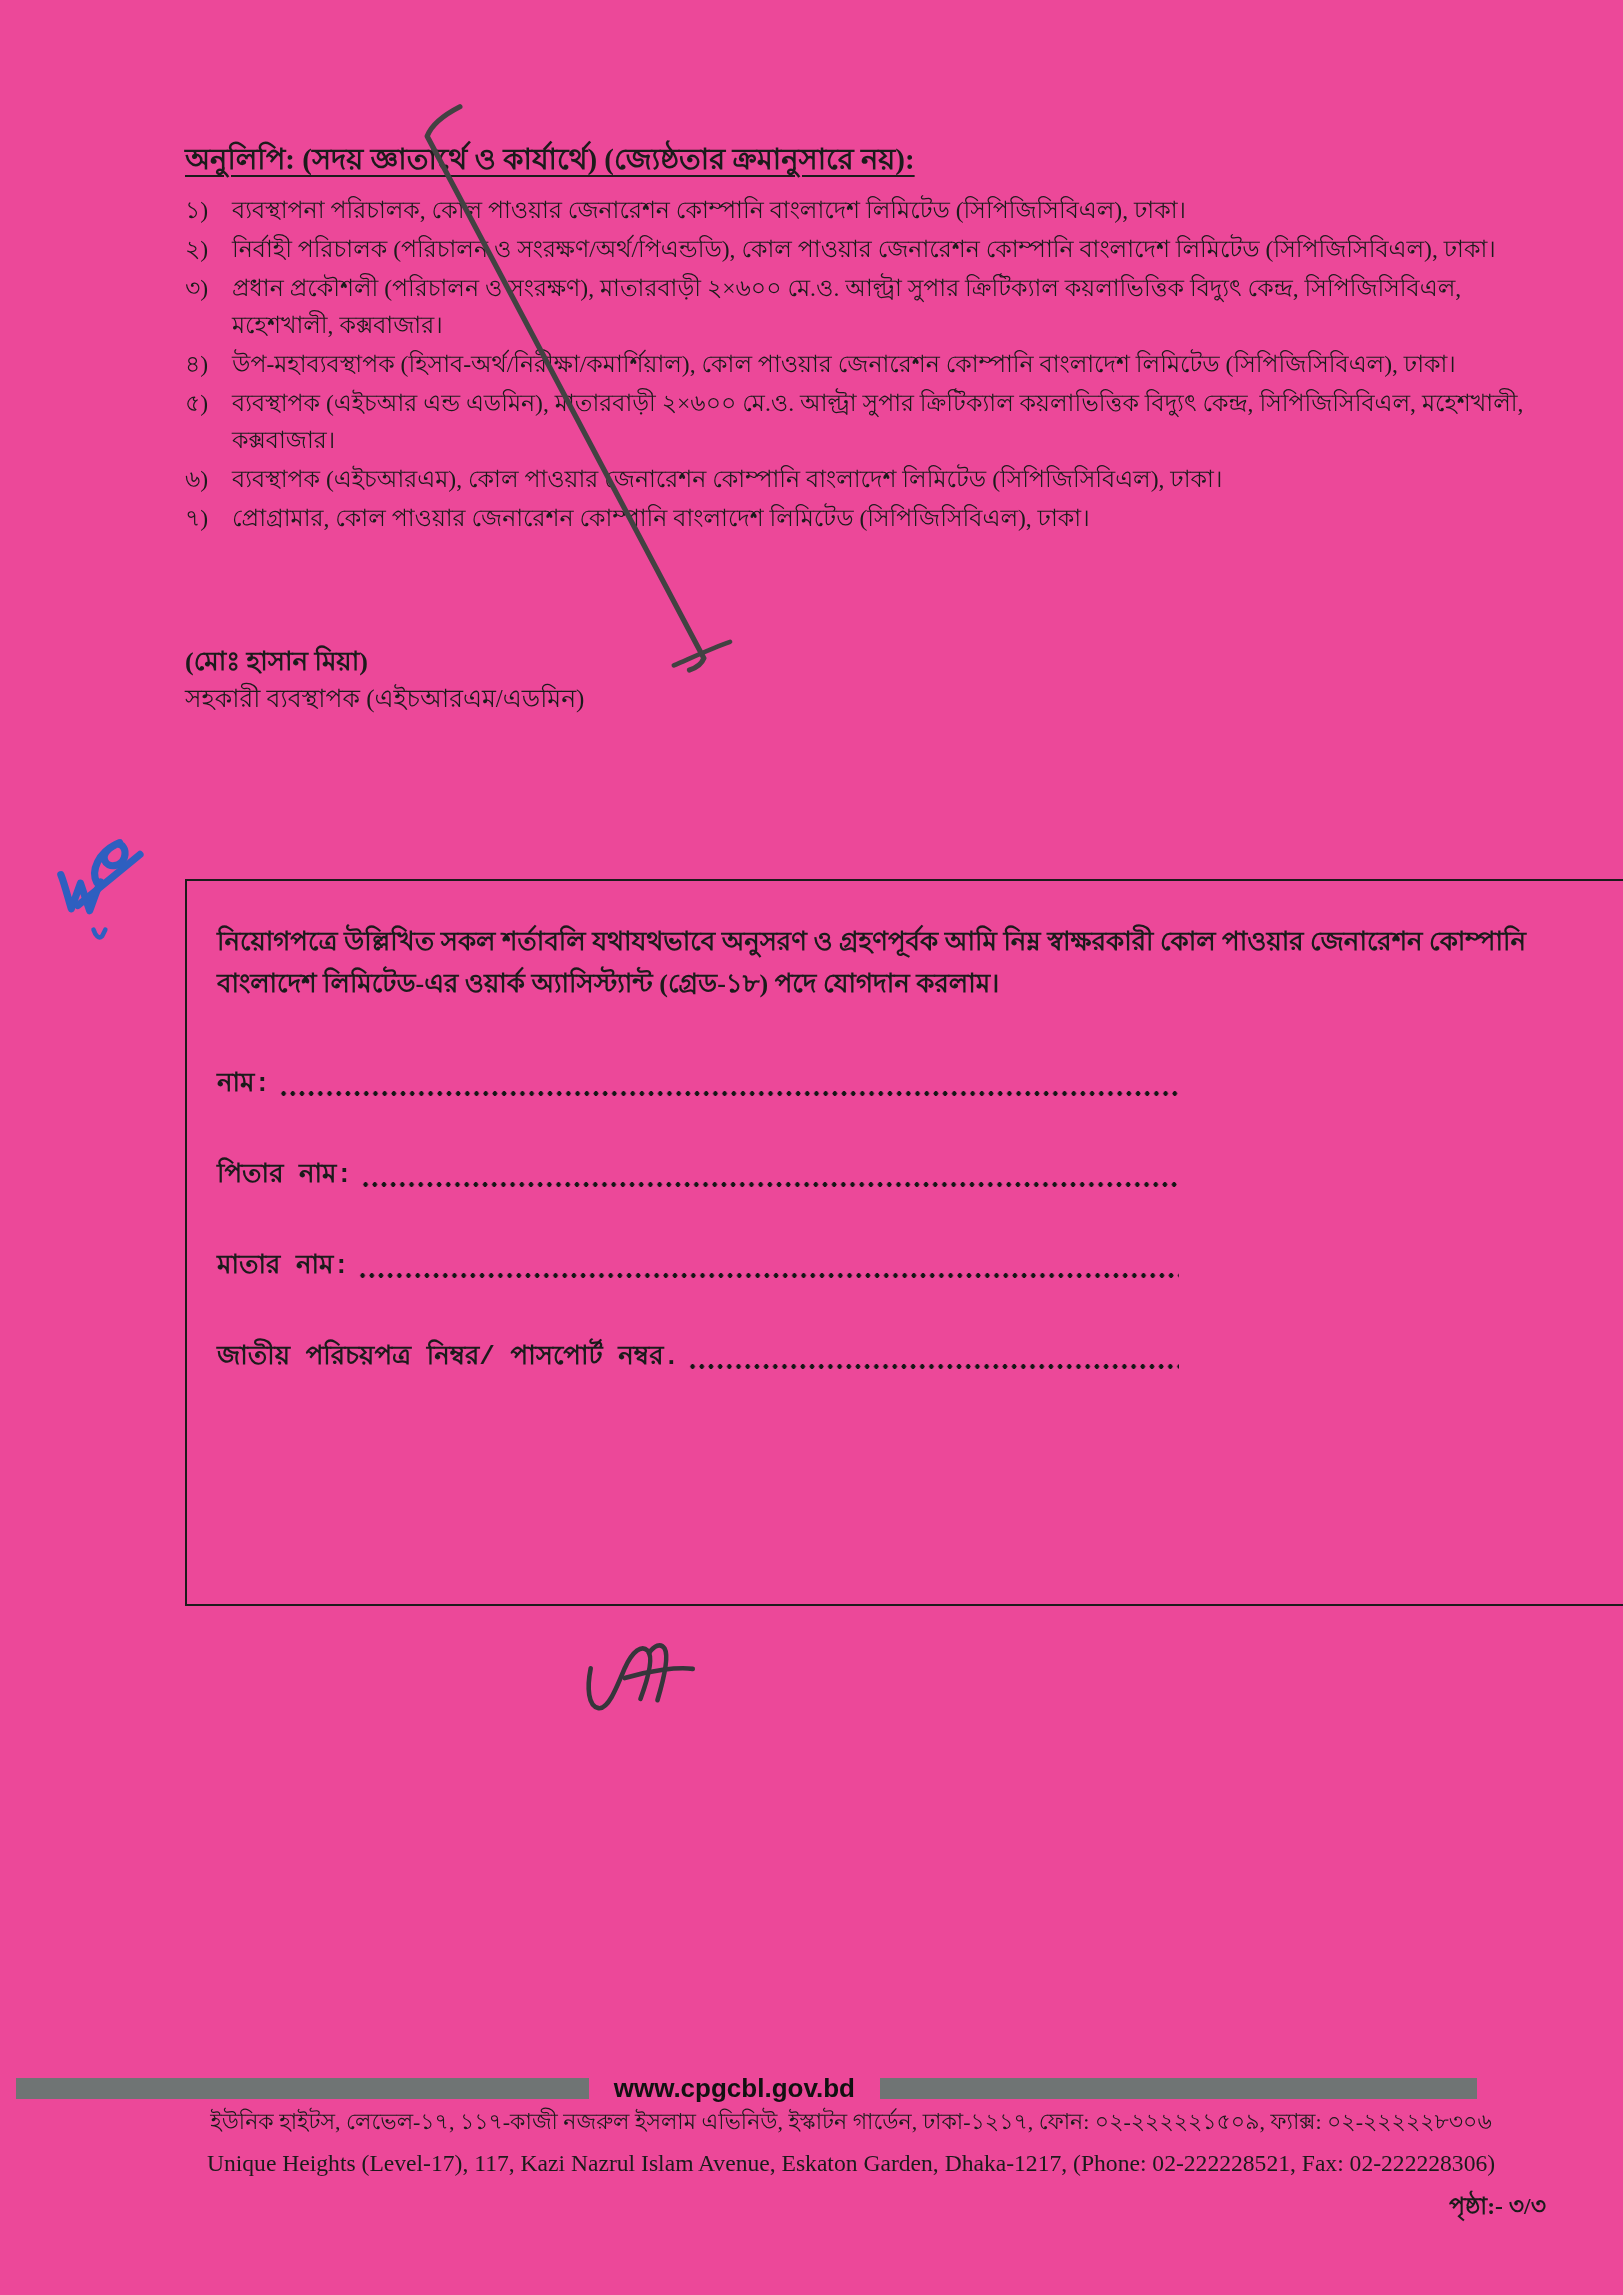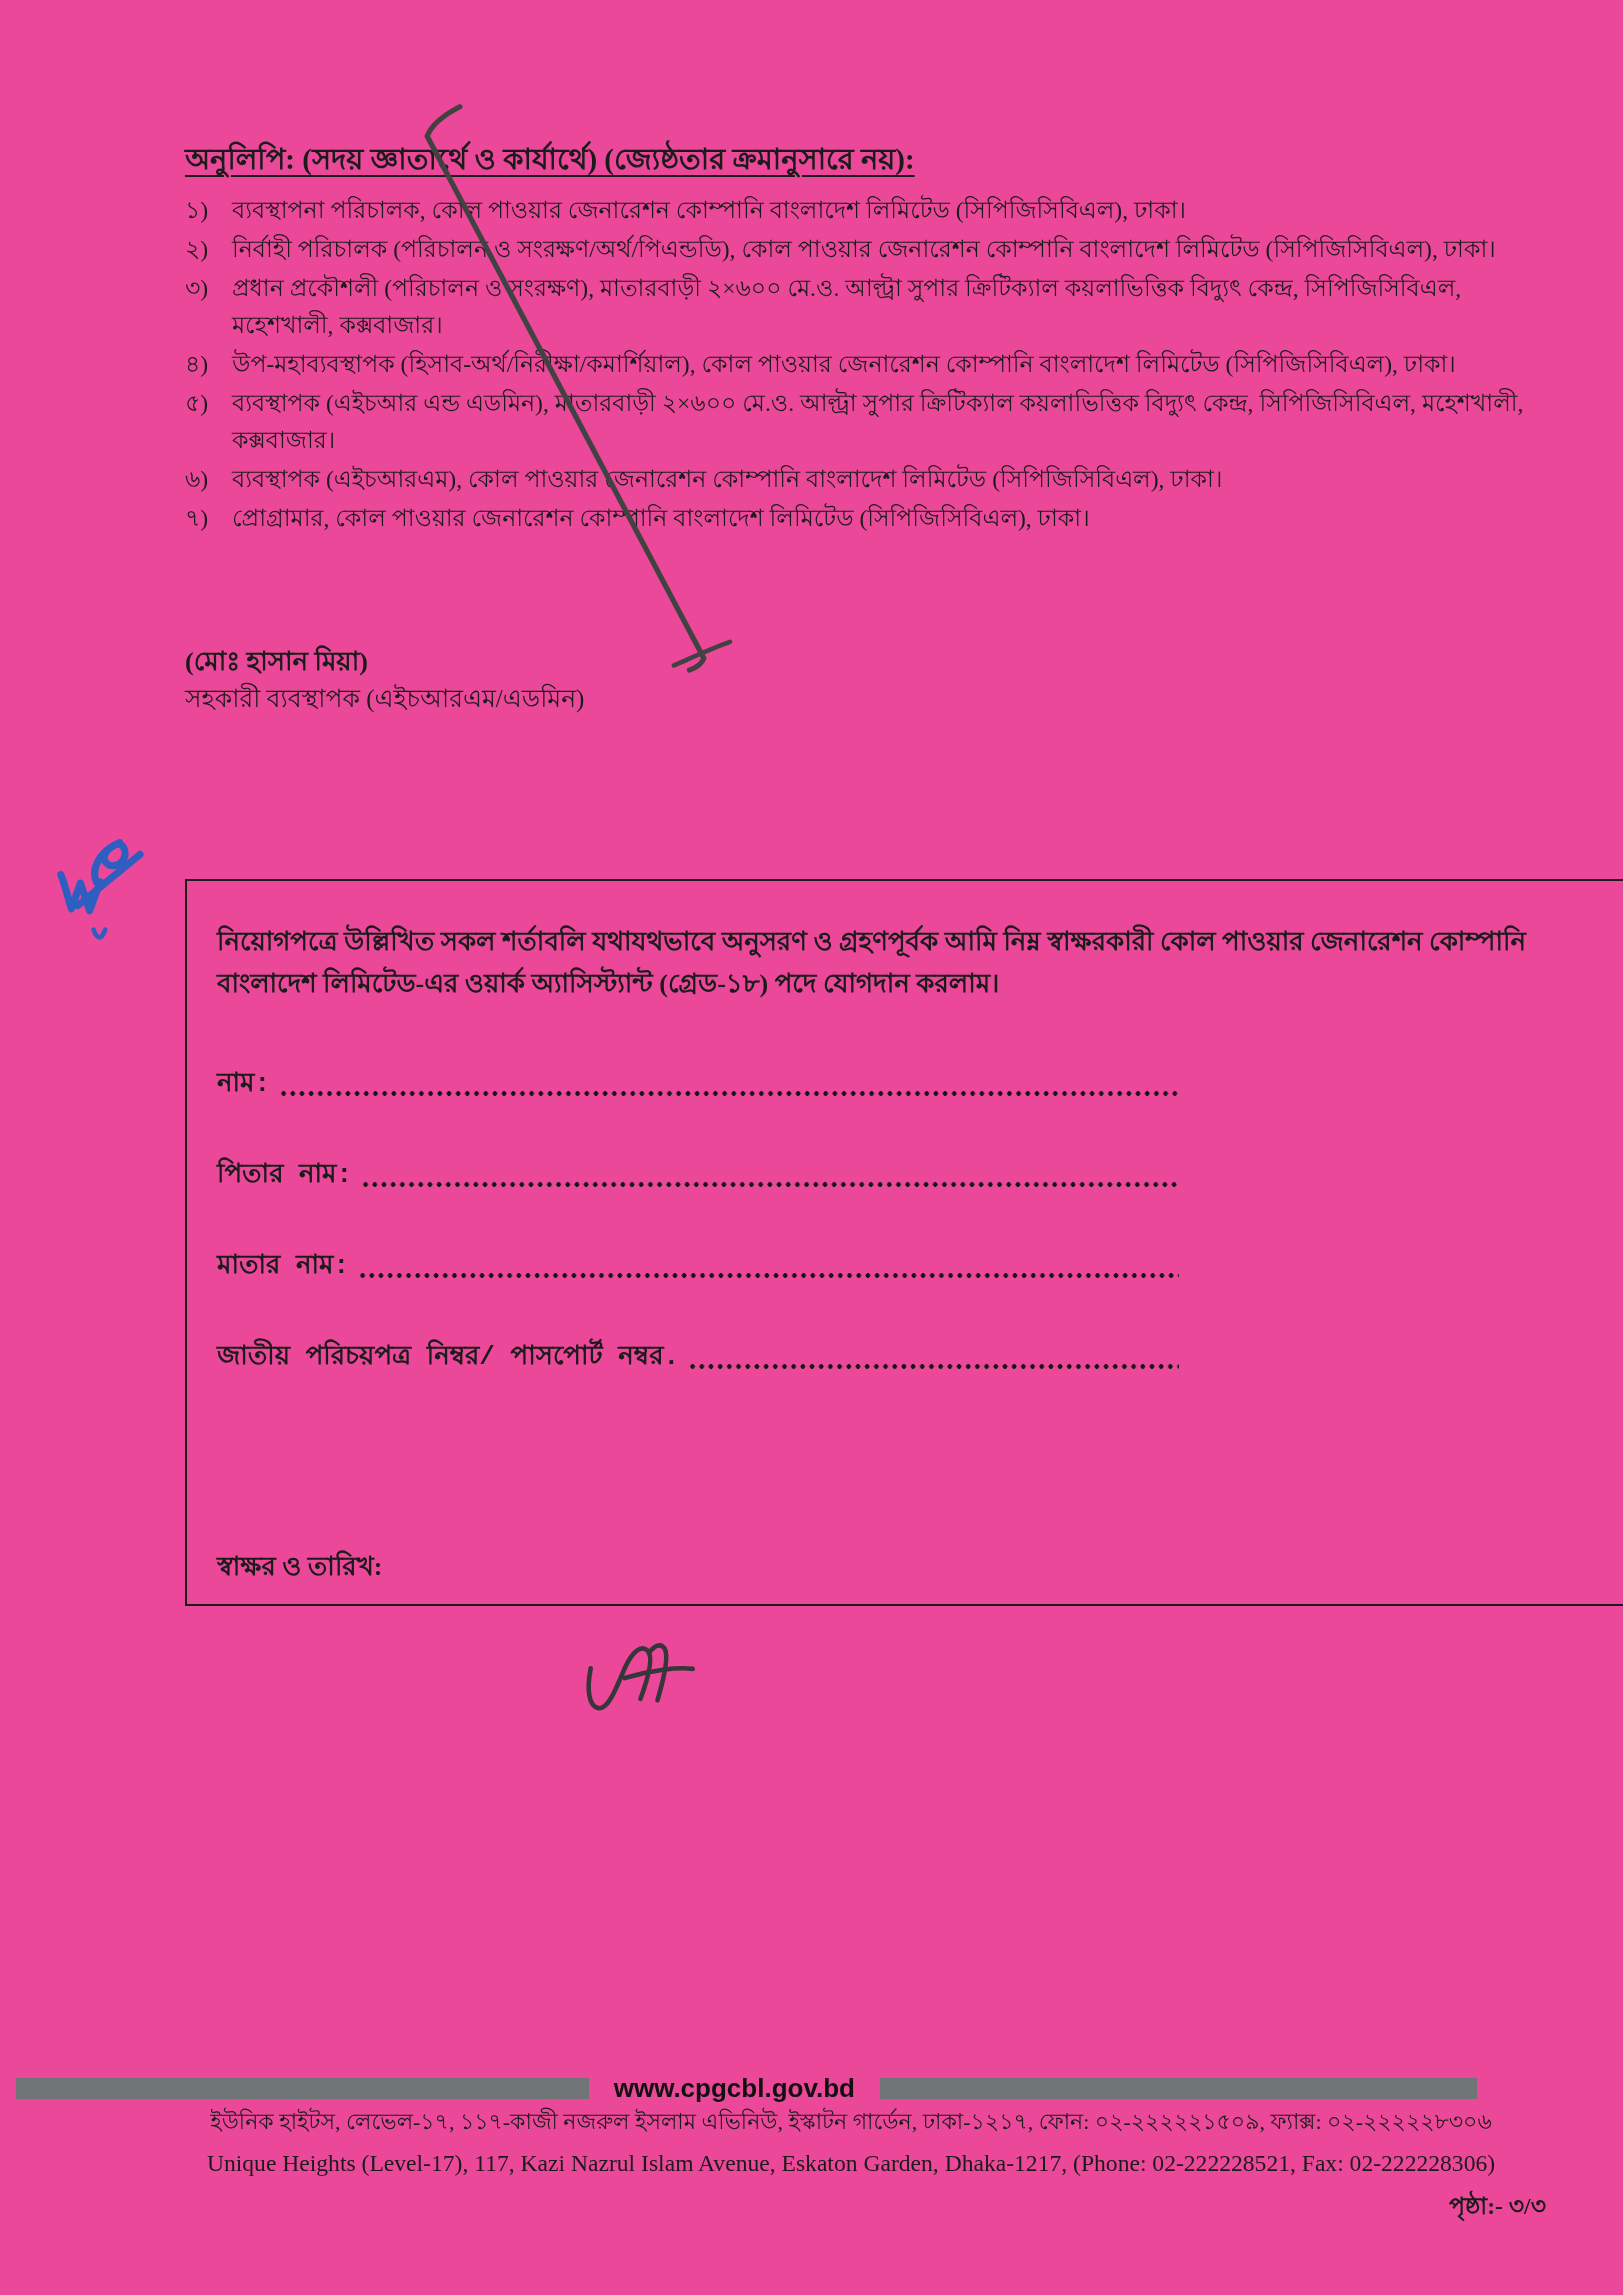--- a/index.html
+++ b/index.html
@@ -153,21 +153,20 @@
         </div>
         <div class="field-row">
           <span class="field-label">মাতার নাম:</span>
           <span class="dotline"></span>
         </div>
         <div class="field-row">
           <span class="field-label">জাতীয় পরিচয়পত্র নিম্বর/ পাসপোর্ট নম্বর.</span>
           <span class="dotline"></span>
         </div>
       </div>
-    <p class="sign-date-label">স্বাক্ষর ও তারিখ:</p>
   </div>
 
   <div class="footer-barline">
     <div class="footer-bar left"></div>
     <div class="footer-url">www.cpgcbl.gov.bd</div>
     <div class="footer-bar right"></div>
   </div>
   <div class="footer-address-bn">ইউনিক হাইটস, লেভেল-১৭, ১১৭-কাজী নজরুল ইসলাম এভিনিউ, ইস্কাটন গার্ডেন, ঢাকা-১২১৭, ফোন: ০২-২২২২২১৫০৯, ফ্যাক্স: ০২-২২২২২৮৩০৬</div>
   <div class="footer-address-en">Unique Heights (Level-17), 117, Kazi Nazrul Islam Avenue, Eskaton Garden, Dhaka-1217, (Phone: 02-222228521, Fax: 02-222228306)</div>
   <div class="page-number">পৃষ্ঠা:- ৩/৩</div>

